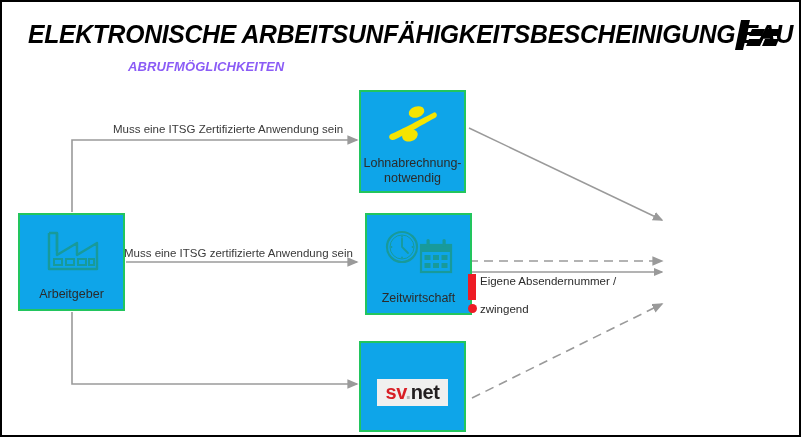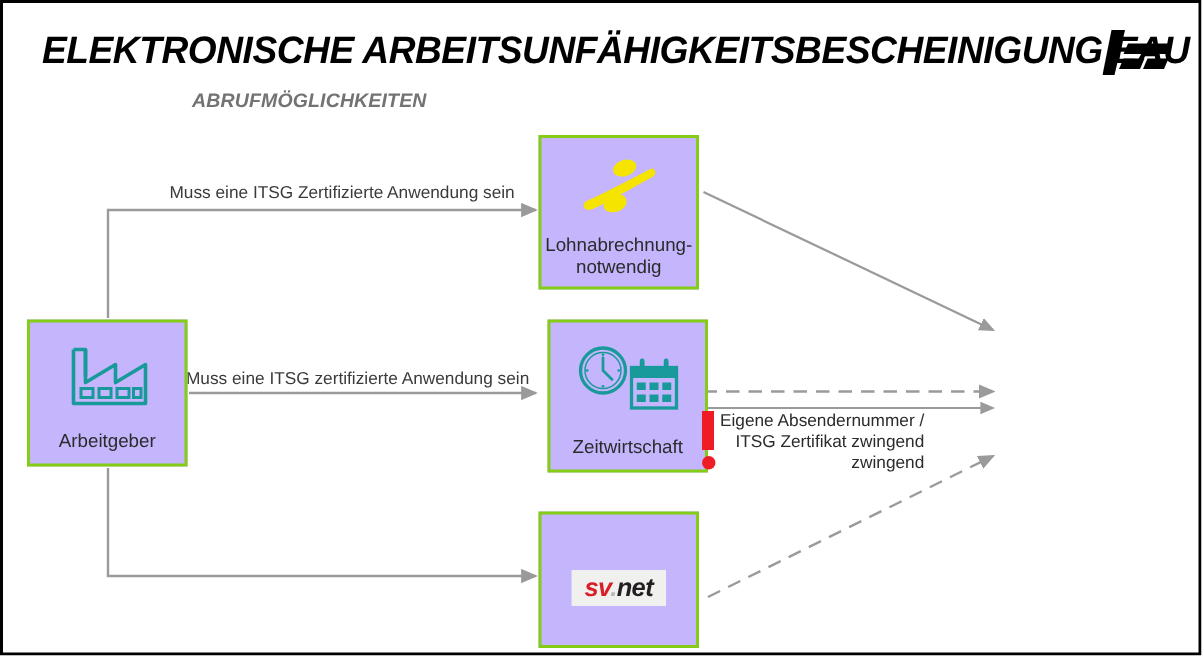--- a/index.html
+++ b/index.html
@@ -37,37 +37,37 @@
     transform-origin: left center;
   }
   #subtitle {
     position: absolute;
     left: 126px;
     top: 57px;
     font-size: 13px;
     font-weight: bold;
     font-style: italic;
     letter-spacing: 0.1px;
-    color: #737373;
+    color: #8b5cf6;
     white-space: nowrap;
   }
   #logo {
     position: absolute;
     right: 18px;
     top: 16px;
     width: 46px;
     height: 34px;
   }
 
   
   .node {
     position: absolute;
     box-sizing: border-box;
-    border: 2px solid #84cc16;
-    background: #c4b5fd;
+    border: 2px solid #22c55e;
+    background: #0ea5e9;
     display: flex;
     flex-direction: column;
     justify-content: flex-start;
   }
   .node .icon-wrap {
     flex: 1 1 auto;
     display: flex;
     align-items: center;
     justify-content: center;
     width: 100%;
@@ -87,40 +87,38 @@
   #node-zeit        { left: 363px; top: 211px; width: 107px; height: 102px; }
   #node-ausfuell    { left: 357px; top: 339px; width: 107px; height: 91px; }
   #node-komm        { left: 663px; top: 206px; width: 120px; height: 106px; }
 
   #node-lohn .node-label { padding-bottom: 6px; }
 
   
   .svnet {
     background: #f0f0ef;
     padding: 3px 9px 4px 9px;
-    font-size: 17px;
+    font-size: 20px;
     font-weight: bold;
-    font-style: italic;
     line-height: 1;
     letter-spacing: -0.4px;
     margin-top: 11px;
   }
   .svnet .sv { color: #d81f26; }
   .svnet .dot { color: #b8b8b8; }
   .svnet .net { color: #231f20; }
 
   
   #warning {
     position: absolute;
     left: 466px;
     top: 272px;
     width: 190px;
     display: flex;
     align-items: flex-start;
-    text-align: right;
   }
   #warning .bang {
     position: relative;
     width: 9px;
     height: 40px;
     flex: 0 0 auto;
     margin-right: 3px;
   }
   #warning .bang .bar {
     position: absolute;
@@ -277,18 +275,18 @@
   </div>
 
 
   <div id="warning">
     <div class="bang">
       <div class="bar"></div>
       <div class="dot"></div>
     </div>
     <div class="wtext">
       <span>Eigene Absendernummer /</span><br>
-      <span>ITSG Zertifikat zwingend</span><br>
+      <br>
       <span>zwingend</span>
     </div>
   </div>
 
 </div>
 
 </body></html>

